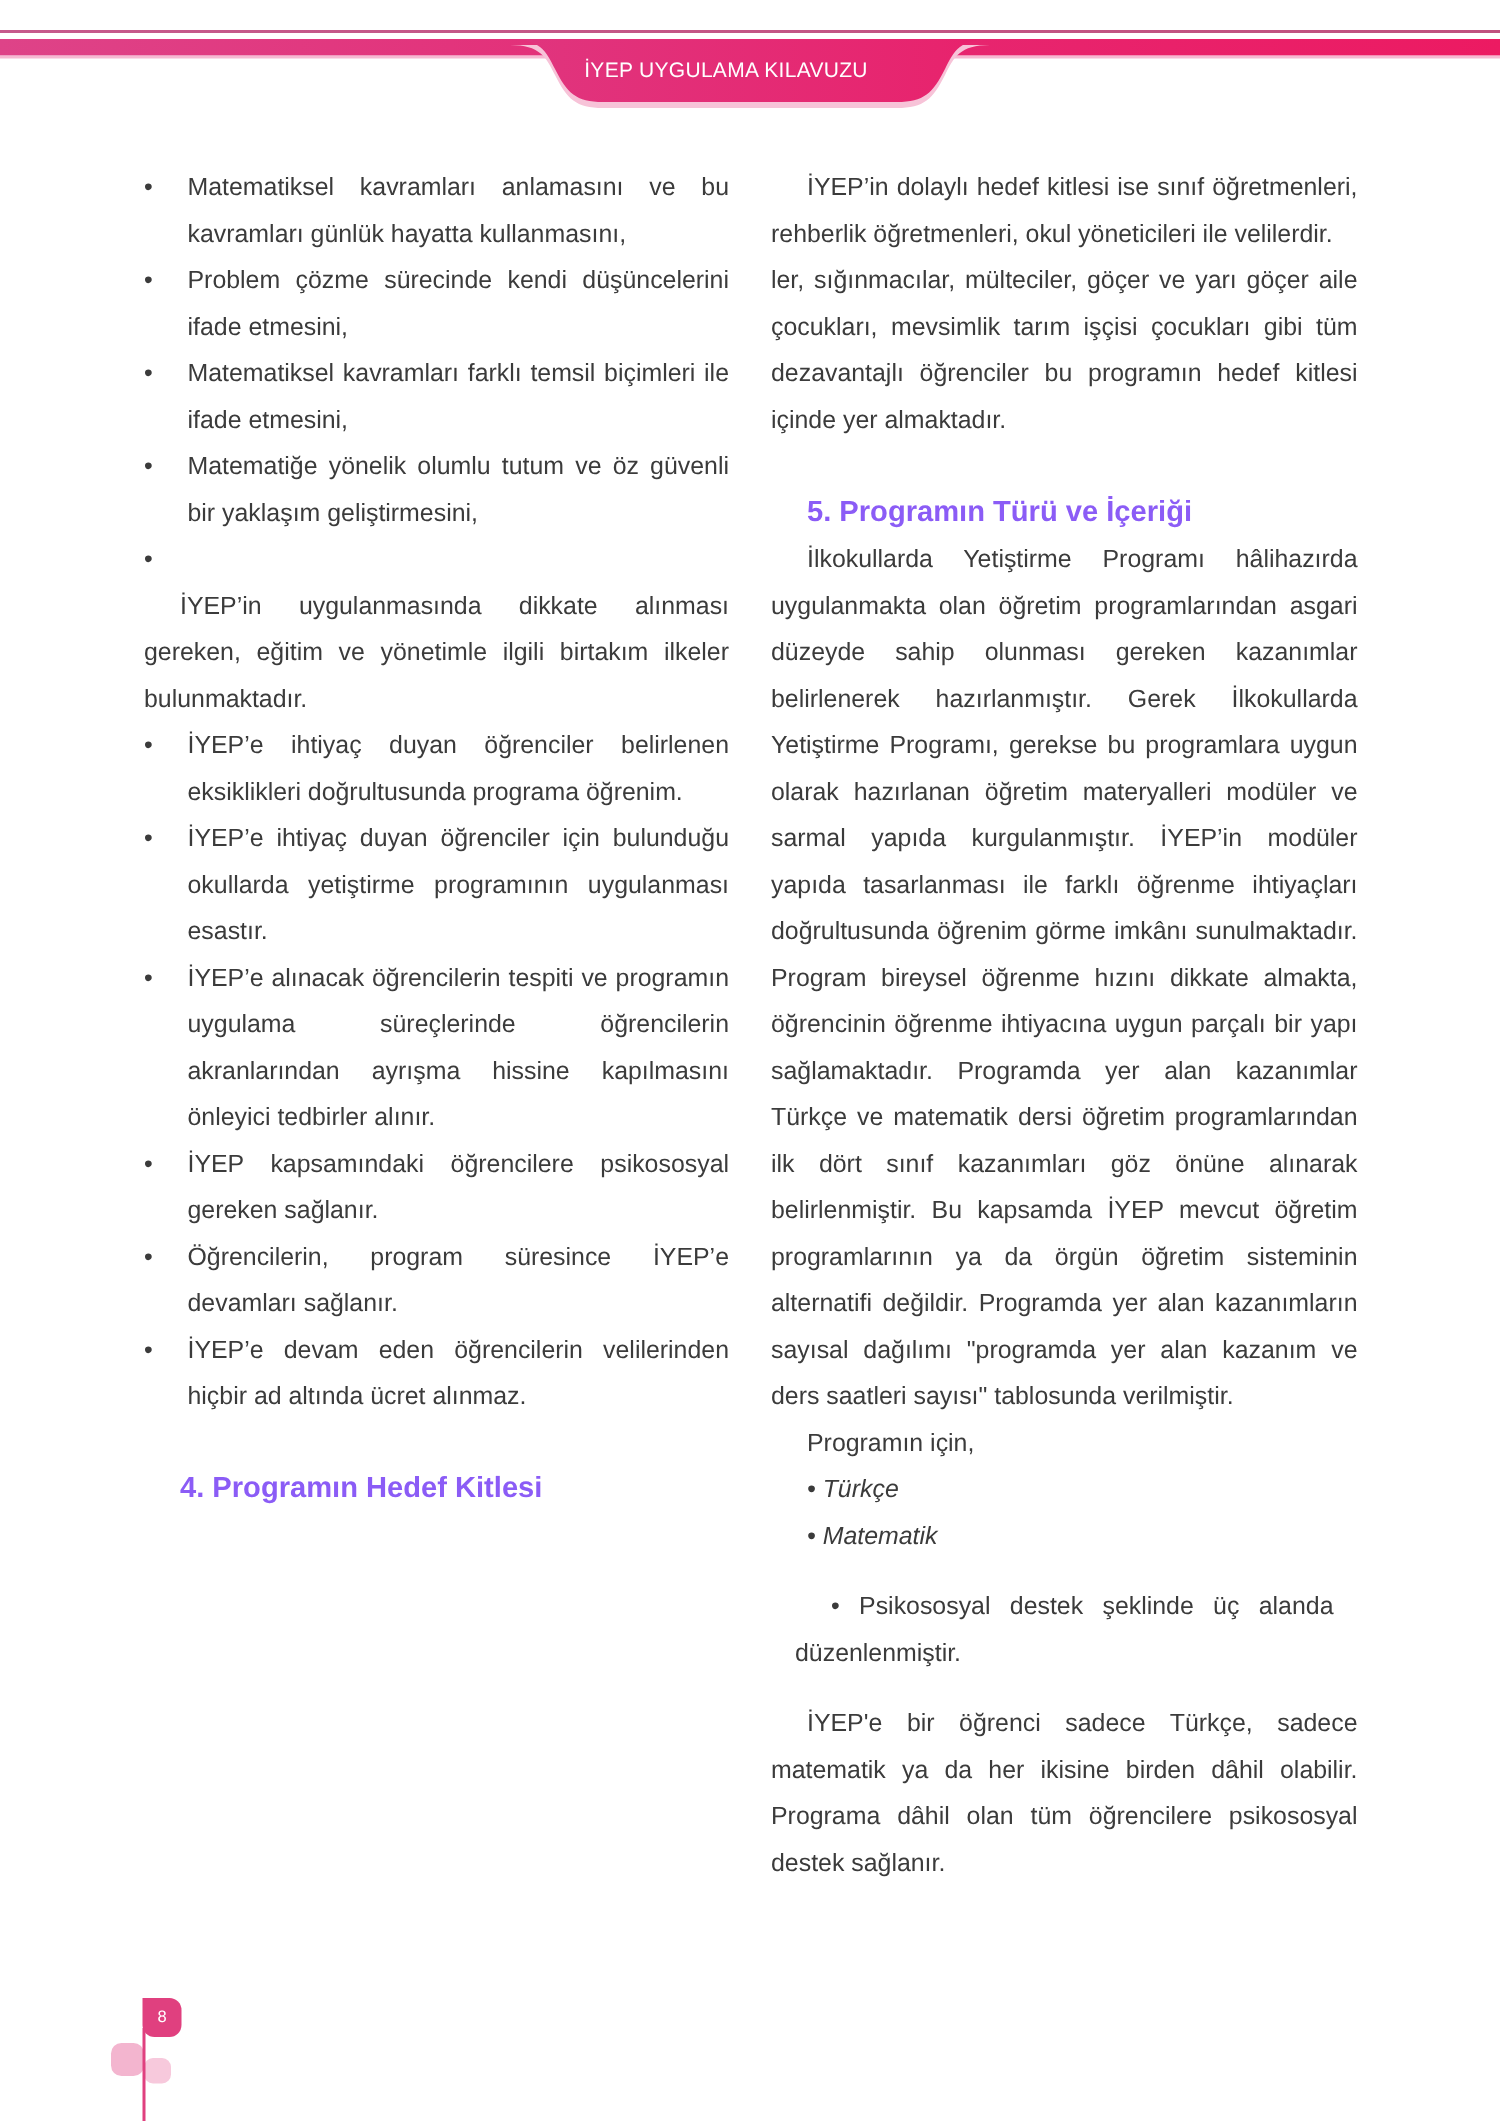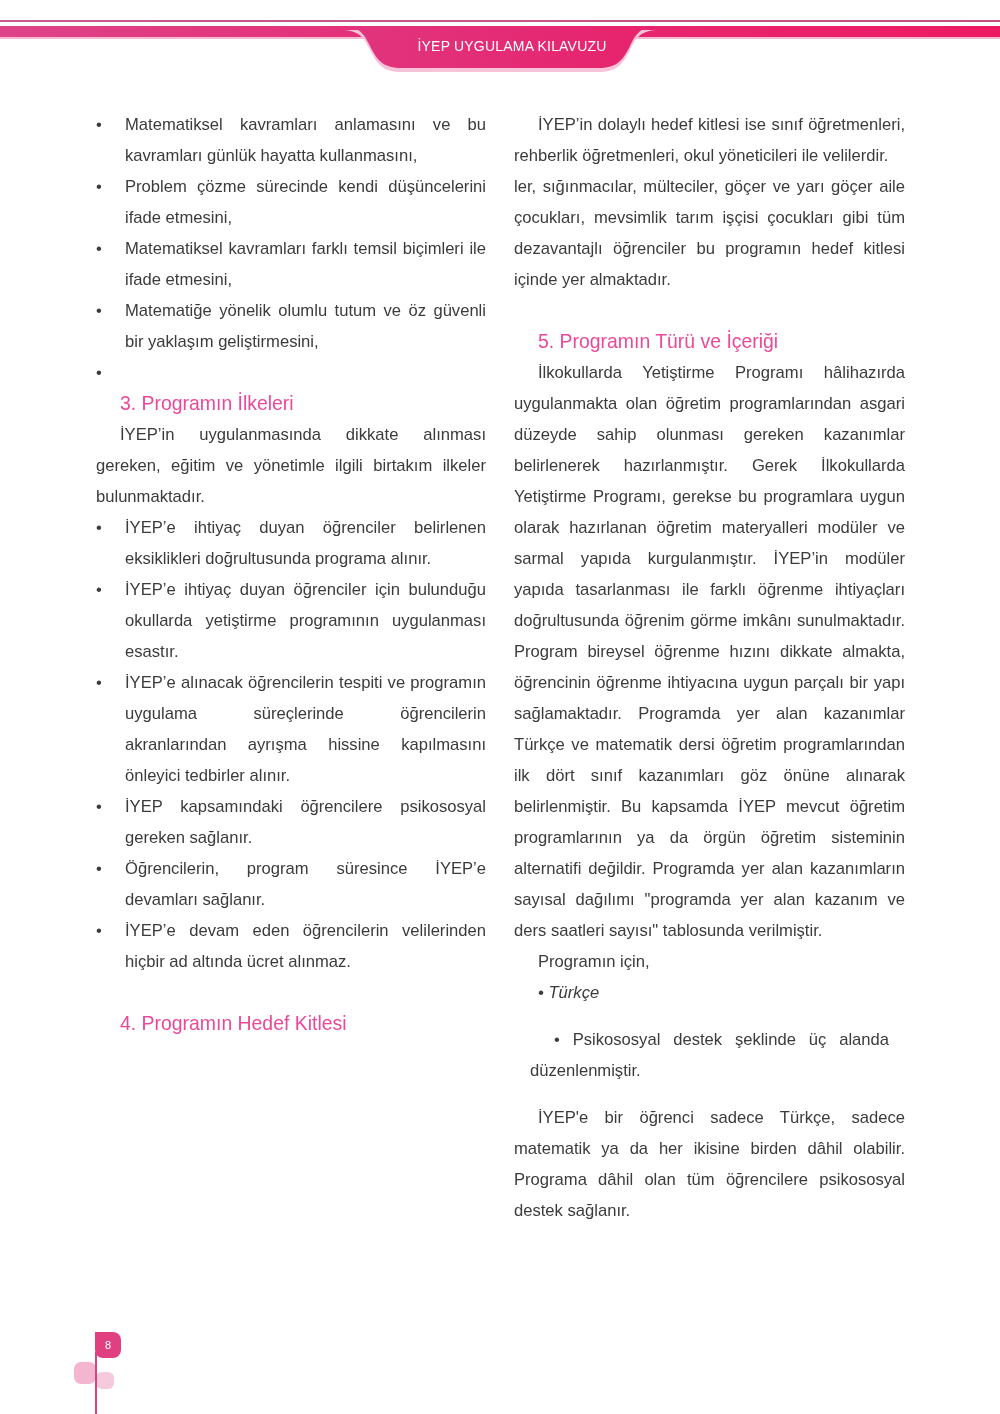--- a/index.html
+++ b/index.html
@@ -7,36 +7,36 @@
          font-family:"Liberation Sans", sans-serif; color:#3a3a3a; }
 
   
   .hdr-thin { position:absolute; left:0; top:20px; width:1000px; height:2px;
               background:linear-gradient(90deg,#c65a8c,#c0527f); }
   .hdr-band { position:absolute; left:0; top:26px; width:1000px; height:11px;
               background:linear-gradient(90deg,#de4388 0%,#e52a74 50%,#ec1a62 100%);
               box-shadow:0 2px 0 #f6b9d2; }
   .hdr-tab { position:absolute; left:340px; top:26px; width:320px; height:44px; }
   .hdr-tab svg { position:absolute; left:0; top:0; }
-  .hdr-title { position:absolute; left:352px; top:38px; width:320px; text-align:center;
+  .hdr-title { position:absolute; left:324px; top:38px; width:320px; text-align:center;
                color:#ffffff; font-size:14px; letter-spacing:0.2px; }
 
   
   .col { position:absolute; top:109px; font-size:16.6px; line-height:31px; color:#3b3b3b; }
   .col-left { left:96px; width:390px; }
   .col-right { left:514px; width:391px; }
 
   .p { margin:0; text-align:justify; }
   .indent { text-indent:24px; }
   .gap { height:31px; }
 
   .bul { position:relative; padding-left:29px; margin:0; text-align:justify; }
   .bul .dot { position:absolute; left:0; top:0; width:12px; text-align:left; }
 
-  .heading { margin:0; padding-left:24px; font-weight:normal; color:#ec4899; }
+  .heading { margin:0; padding-left:24px; font-weight:bold; color:#8b5cf6; }
 
   .sbul { margin:0; padding-left:24px;font-style:italic; }
   .sbul-wrap { margin:16px; text-indent:24px; text-align:justify; }
 
   
   .pn-stem { position:absolute; left:95px; top:1352px; width:2px; height:62px; background:#e0407f; }
   .pn-leaf1 { position:absolute; left:74px; top:1362px; width:22px; height:22px; border-radius:7px;
               background:#f3b5cf; }
   .pn-leaf2 { position:absolute; left:96px; top:1372px; width:18px; height:17px; border-radius:6px;
               background:#f7c9dc; }
@@ -67,24 +67,23 @@
   <div>
     <p class="bul"><span class="dot">•</span><span>Matematiksel kavramları anlamasını ve bu kavramları günlük hayatta kullanmasını,</span></p>
     <p class="bul"><span class="dot">•</span><span>Problem çözme sürecinde kendi düşüncelerini ifade etmesini,</span></p>
     <p class="bul"><span class="dot">•</span><span>Matematiksel kavramları farklı temsil biçimleri ile ifade etmesini,</span></p>
     <p class="bul"><span class="dot">•</span><span>Matematiğe yönelik olumlu tutum ve öz güvenli bir yaklaşım geliştirmesini,</span></p>
     <p class="bul"><span class="dot">•</span></p>
   </div>
 
   <div class="gap"></div>
 
-  <h3 class="heading">3. Programın İlkeleri</h3>
   <p class="p indent">İYEP’in uygulanmasında dikkate alınması gereken, eğitim ve yönetimle ilgili birtakım ilkeler bulunmaktadır.</p>
   <div>
-    <p class="bul"><span class="dot">•</span><span>İYEP’e ihtiyaç duyan öğrenciler belirlenen eksiklikleri doğrultusunda programa alınır.</span></p>
+    <p class="bul"><span class="dot">•</span><span>İYEP’e ihtiyaç duyan öğrenciler belirlenen eksiklikleri doğrultusunda programa öğrenim.</span></p>
     <p class="bul"><span class="dot">•</span><span>İYEP’e ihtiyaç duyan öğrenciler için bulunduğu okullarda yetiştirme programının uygulanması esastır.</span></p>
     <p class="bul"><span class="dot">•</span><span>İYEP’e alınacak öğrencilerin tespiti ve programın uygulama süreçlerinde öğrencilerin akranlarından ayrışma hissine kapılmasını önleyici tedbirler alınır.</span></p>
     <p class="bul"><span class="dot">•</span><span>İYEP kapsamındaki öğrencilere psikososyal gereken sağlanır.</span></p>
     <p class="bul"><span class="dot">•</span><span>Öğrencilerin, program süresince İYEP’e devamları sağlanır.</span></p>
     <p class="bul"><span class="dot">•</span><span>İYEP’e devam eden öğrencilerin velilerinden hiçbir ad altında ücret alınmaz.</span></p>
   </div>
 
   <div class="gap"></div>
 
   <h3 class="heading">4. Programın Hedef Kitlesi</h3>
@@ -94,20 +93,21 @@
   <p class="p indent">İYEP’in dolaylı hedef kitlesi ise sınıf öğretmenleri, rehberlik öğretmenleri, okul yöneticileri ile velilerdir.</p>
   <p class="p">ler, sığınmacılar, mülteciler, göçer ve yarı göçer aile çocukları, mevsimlik tarım işçisi çocukları gibi tüm dezavantajlı öğrenciler bu programın hedef kitlesi içinde yer almaktadır.</p>
 
   <div class="gap"></div>
 
   <h3 class="heading">5. Programın Türü ve İçeriği</h3>
   <p class="p indent">İlkokullarda Yetiştirme Programı hâlihazırda uygulanmakta olan öğretim programlarından asgari düzeyde sahip olunması gereken kazanımlar belirlenerek hazırlanmıştır. Gerek İlkokullarda Yetiştirme Programı, gerekse bu programlara uygun olarak hazırlanan öğretim materyalleri modüler ve sarmal yapıda kurgulanmıştır. İYEP’in modüler yapıda tasarlanması ile farklı öğrenme ihtiyaçları doğrultusunda öğrenim görme imkânı sunulmaktadır. Program bireysel öğrenme hızını dikkate almakta, öğrencinin öğrenme ihtiyacına uygun parçalı bir yapı sağlamaktadır. Programda yer alan kazanımlar Türkçe ve matematik dersi öğretim programlarından ilk dört sınıf kazanımları göz önüne alınarak belirlenmiştir. Bu kapsamda İYEP mevcut öğretim programlarının ya da örgün öğretim sisteminin alternatifi değildir. Programda yer alan kazanımların sayısal dağılımı "programda yer alan kazanım ve ders saatleri sayısı" tablosunda verilmiştir.</p>
   <p class="p indent">Programın için,</p>
   <div>
     <p class="sbul"><span>•</span> <span>Türkçe</span></p>
+    <p class="sbul"><span>•</span> <span>Matematik</span></p>
     <p class="sbul-wrap"><span>•</span> <span>Psikososyal destek şeklinde üç alanda düzenlenmiştir.</span></p>
   </div>
   <p class="p indent">İYEP'e bir öğrenci sadece Türkçe, sadece matematik ya da her ikisine birden dâhil olabilir. Programa dâhil olan tüm öğrencilere psikososyal destek sağlanır.</p>
 </div>
 
 <div class="pn-leaf1"></div>
 <div class="pn-leaf2"></div>
 <div class="pn-stem"></div>
 <div class="pn-box">8</div>
 

